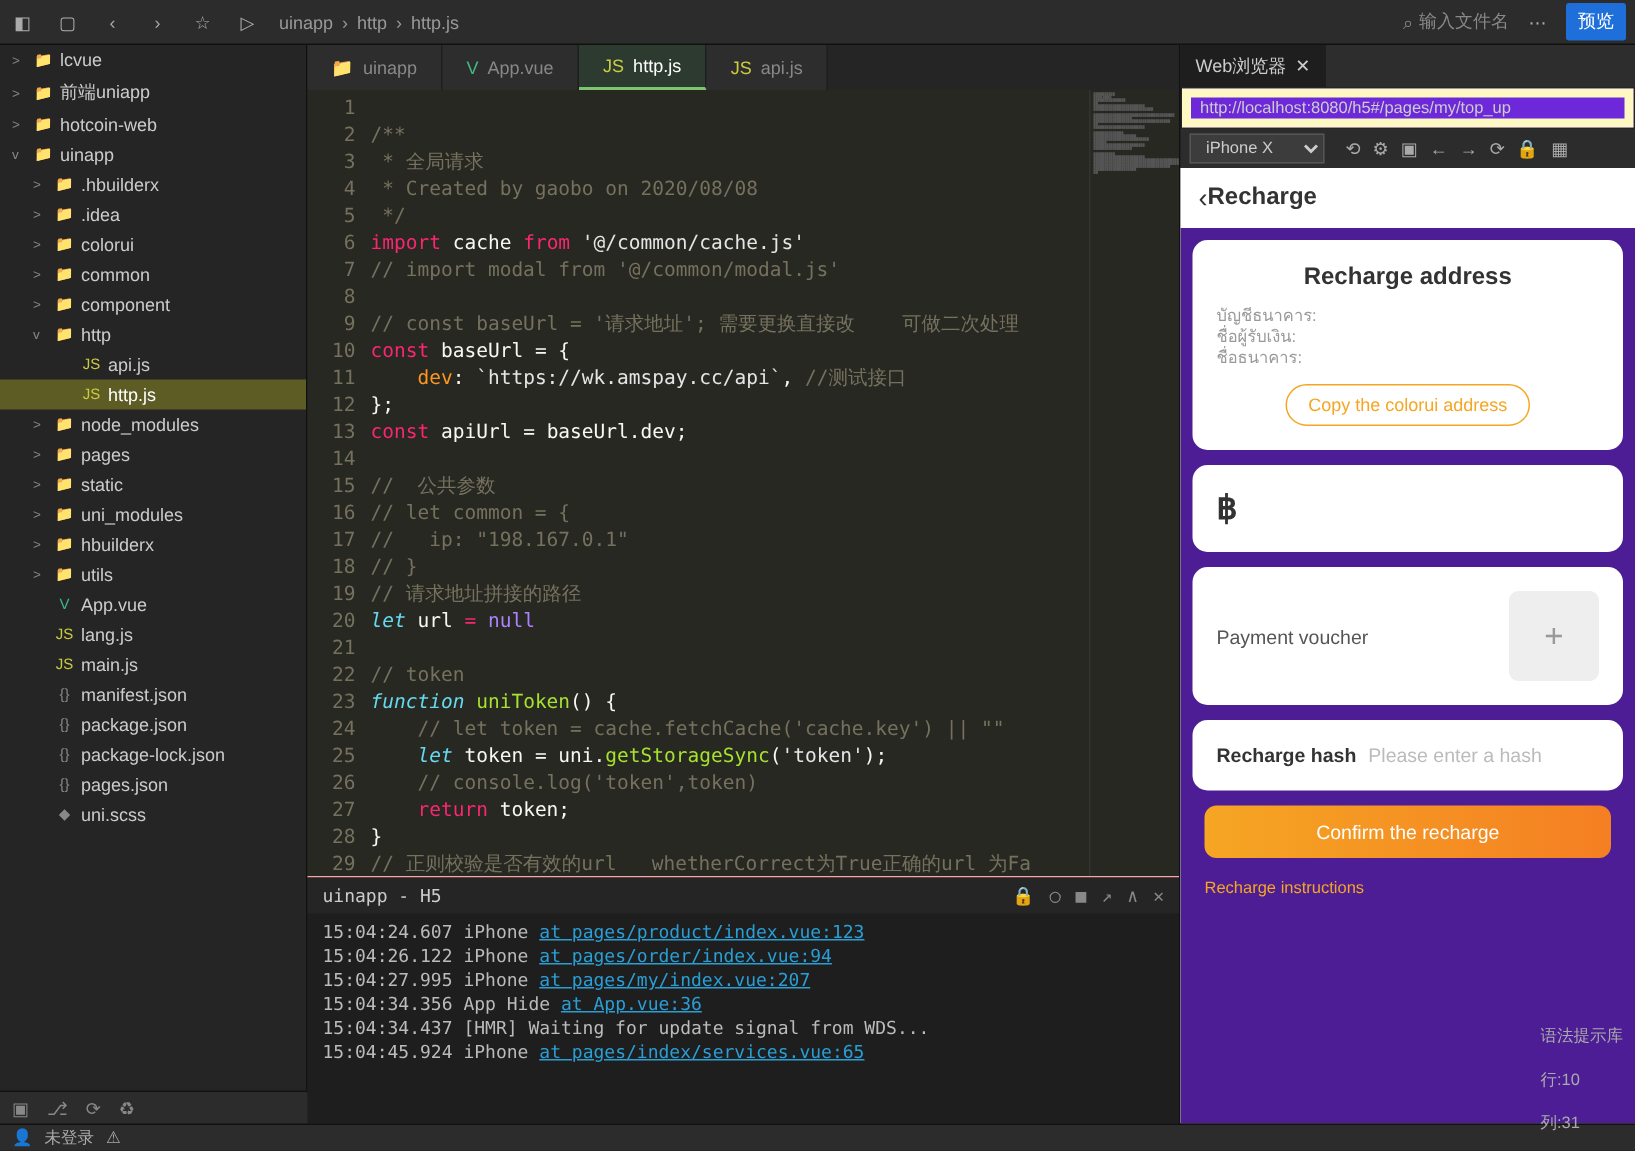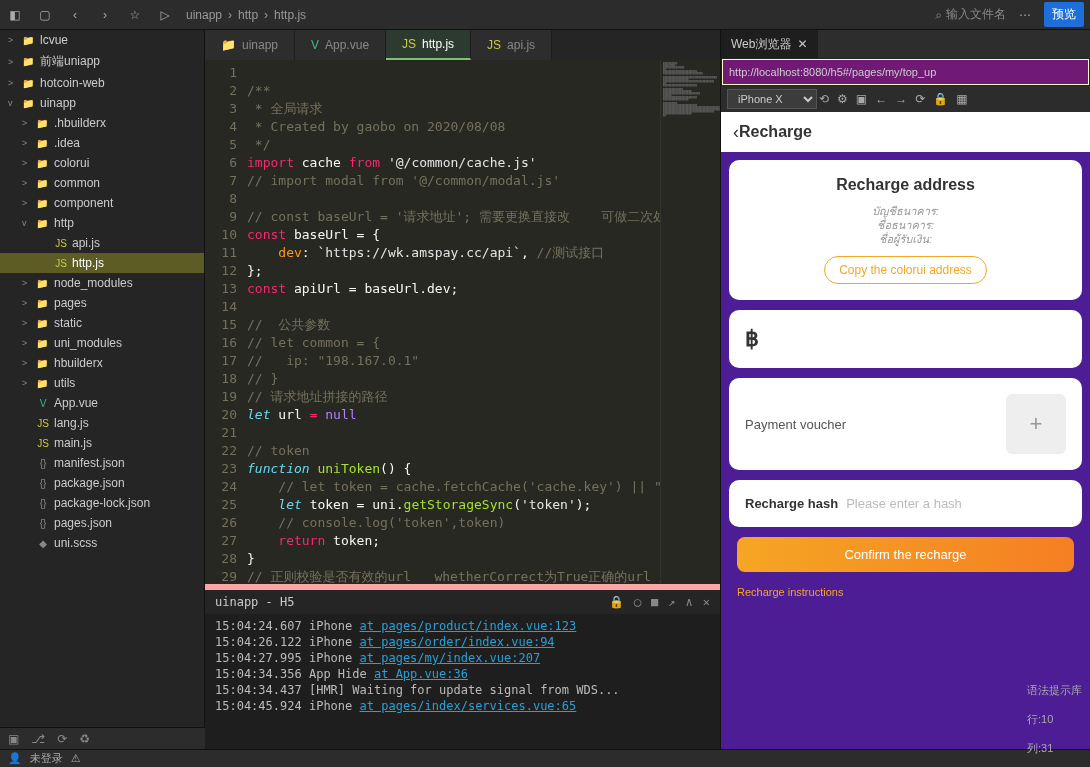--- a/index.html
+++ b/index.html
@@ -35,41 +35,41 @@
 .code { flex: 1; padding: 4px 0; font-family: Consolas, monospace; font-size: 13px; line-height: 18px; white-space: pre; color: #f8f8f2; overflow: hidden; }
 .minimap { width: 60px; background: #272822; border-left: 1px solid #333; font-size: 2px; line-height: 2px; color: #555; overflow: hidden; padding: 2px; white-space: pre; }
 .c-comment { color: #75715e; }
 .c-keyword { color: #f92672; }
 .c-string { color: #e5e5e5; }
 .c-func { color: #a6e22e; }
 .c-var { color: #66d9ef; font-style: italic; }
 .c-prop { color: #fd971f; }
 .c-op { color: #f92672; }
 .c-const { color: #ae81ff; }
-.console-wrap { height: 165px; background: #1e1e1e; border-top: 6px solid #fca5a5; display: flex; flex-direction: column; font-family: Consolas, monospace; font-size: 12px; }
+.console-wrap { height: 165px; background: #1e1e1e; border-top: 1px solid #fca5a5; display: flex; flex-direction: column; font-family: Consolas, monospace; font-size: 12px; }
 .console-head { height: 24px; display: flex; align-items: center; padding: 0 10px; background: #252526; color: #ccc; }
 .console-head .title { flex: 1; }
 .console-head .icon { margin-left: 10px; color: #888; cursor: pointer; }
 .console-body { flex: 1; padding: 4px 10px; overflow-y: auto; color: #bbb; line-height: 16px; }
 .console-body .link { color: #2a9fd6; text-decoration: underline; cursor: pointer; }
-.right-panel { width: 370px; background: #252526; display: flex; flex-direction: column; border-left: 1px solid #111; }
+.right-panel { width: 304px; background: #252526; display: flex; flex-direction: column; border-left: 1px solid #111; }
 .right-panel .panel-tab { height: 28px; display: flex; align-items: center; background: #2d2d2d; }
 .right-panel .panel-tab .tab2 { padding: 0 10px; height: 28px; display: flex; align-items: center; gap: 6px; color: #ccc; background: #1e1e1e; }
-.url-bar { height: 26px; background: #701a75; display: flex; align-items: center; padding: 0 6px; color: #ccc; font-size: 11px; border: 1px solid #fef9c3; margin: 1px; }
-.device-bar { height: 26px; display: flex; align-items: center; padding: 0 6px; gap: 2px; background: #2c2c2c; color: #ccc; }
+.url-bar { height: 26px; background: #6d28d9; display: flex; align-items: center; padding: 0 6px; color: #ccc; font-size: 11px; border: 6px solid #fef9c3; margin: 1px; }
+.device-bar { height: 26px; display: flex; align-items: center; padding: 0 6px; gap: 14px; background: #2c2c2c; color: #ccc; }
 .device-select { background: #3c3c3c; border: 1px solid #555; color: #ccc; padding: 2px 6px; font-size: 11px; width: 90px; }
 .device-icons { display: flex; gap: 8px; color: #aaa; }
 .phone-frame { flex: 1; background: #fff; display: flex; flex-direction: column; overflow-y: auto; }
 .phone-header { height: 40px; display: flex; align-items: center; padding: 0 12px; background: #fff; }
 .phone-header .back { font-size: 18px; color: #333; cursor: pointer; }
 .phone-header .title { flex: 1; font-size: 16px; font-weight: 600; color: #333; }
 .phone-body { background: #4c1d95; padding: 8px; flex: 1; }
 .card { background: #fff; border-radius: 10px; padding: 16px; margin-bottom: 10px; }
 .card h3 { font-size: 16px; color: #333; text-align: center; margin-bottom: 10px; }
-.thai { font-size: 11px; color: #999; text-align: center; line-height: 14px; font-style: italic; }
+.thai { font-size: 11px; color: #999; line-height: 14px; }
 .copy-btn { border: 1px solid #f5a623; color: #f5a623; border-radius: 20px; padding: 6px 14px; font-size: 12px; margin: 10px auto 0; display: block; width: fit-content; text-align: center; cursor: pointer; background: #fff; }
 .amount-label { font-size: 13px; color: #333; margin-bottom: 14px; font-weight: 600; }
 .currency { font-size: 22px; font-weight: bold; color: #333; }
 .voucher-row { display: flex; align-items: center; justify-content: space-between; }
 .voucher-label { font-size: 13px; color: #555; }
 .upload-box { width: 60px; height: 60px; background: #eee; border-radius: 6px; display: flex; align-items: center; justify-content: center; font-size: 22px; color: #999; cursor: pointer; }
 .hash-row { display: flex; align-items: center; gap: 8px; }
 .hash-label { font-size: 13px; color: #333; font-weight: 600; }
 .hash-placeholder { color: #bbb; font-size: 13px; }
 .confirm-btn { background: linear-gradient(90deg, #f5a623, #f57f23); color: #fff; text-align: center; padding: 10px; border-radius: 8px; font-size: 13px; margin: 4px 8px; cursor: pointer; }
@@ -371,22 +371,22 @@
     <div class="phone-frame">
       <div class="phone-header">
         <span class="back">‹</span>
         <span class="title">Recharge</span>
         <span style="width:18px"></span>
       </div>
       <div class="phone-body">
         <div class="card">
           <h3>Recharge address</h3>
           <div class="thai">บัญชีธนาคาร:</div>
+          <div class="thai">ชื่อผู้รับเงิน:</div>
           <div class="thai">ชื่อธนาคาร:</div>
-          <div class="thai">ชื่อผู้รับเงิน:</div>
           <div class="copy-btn">Copy the colorui address</div>
         </div>
         <div class="card">
           <div class="currency">฿</div>
         </div>
         <div class="card voucher-row">
           <span class="voucher-label">Payment voucher</span>
           <div class="upload-box">+</div>
         </div>
         <div class="card hash-row">

